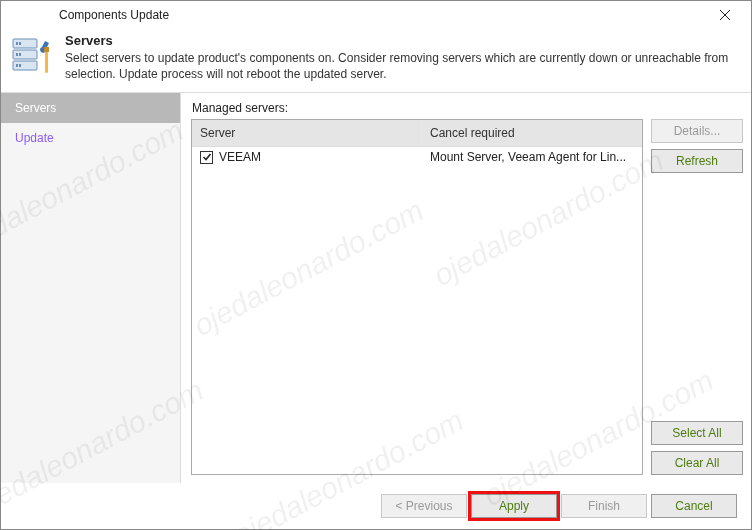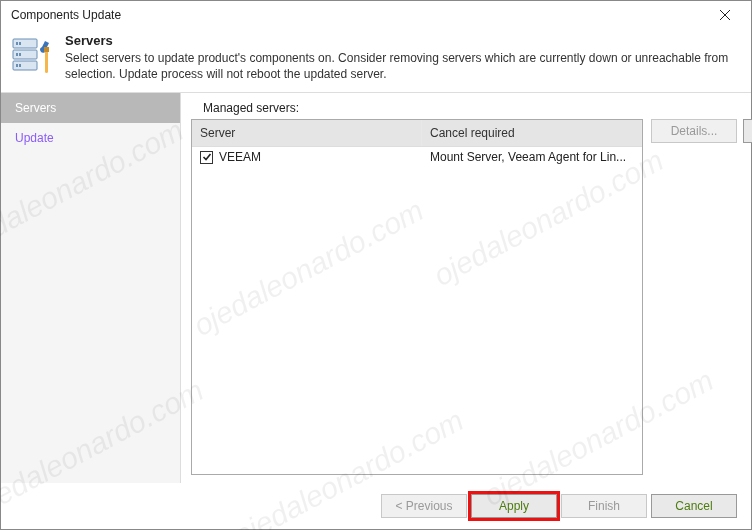--- a/index.html
+++ b/index.html
@@ -18,21 +18,21 @@
     border: 1px solid #888;
     position: relative;
   }
   
   .titlebar {
     height: 28px;
     display: flex; align-items: center;
     padding: 0 6px 0 10px;
     font-size: 12px;
   }
-  .titlebar .title { flex: 1; }
+  .titlebar .title { flex: 1; margin-left: 48px; }
   .titlebar .close {
     width: 40px; height: 100%;
     display: flex; align-items: center; justify-content: center;
     cursor: default;
   }
   
   .header {
     display: flex;
     padding: 4px 10px 10px 10px;
     gap: 10px;
@@ -74,21 +74,21 @@
   }
   .main {
     flex: 1;
     padding: 8px 8px 8px 10px;
     display: flex; flex-direction: column;
     min-width: 0;
   }
   .main-row {
     flex: 1; display: flex; gap: 8px; min-height: 0;
   }
-  .managed-label { margin: 0 0 4px 12px; }
+  .managed-label { margin: 0 0 4px 1px; }
   .table-wrap {
     flex: 1;
     border: 1px solid #aaa;
     display: flex; flex-direction: column;
     min-height: 0;
   }
   .thead {
     display: flex;
     background: #e5e5e5;
     border-bottom: 1px solid #ddd;
@@ -122,21 +122,21 @@
   }
   .checkbox {
     width: 13px; height: 13px;
     border: 1px solid #333;
     display: inline-flex; align-items: center; justify-content: center;
     font-size: 10px; line-height: 1;
     background: #fff;
   }
   .side-buttons {
     width: 92px;
-    display: flex; flex-direction: row;
+    display: flex; flex-direction: column;
     gap: 6px;
   }
   .btn {
     min-width: 86px;
     height: 24px;
     border: 1px solid #999;
     background: #e9e9e9;
     font-size: 12px;
     display: flex; align-items: center; justify-content: center;
     cursor: default;

